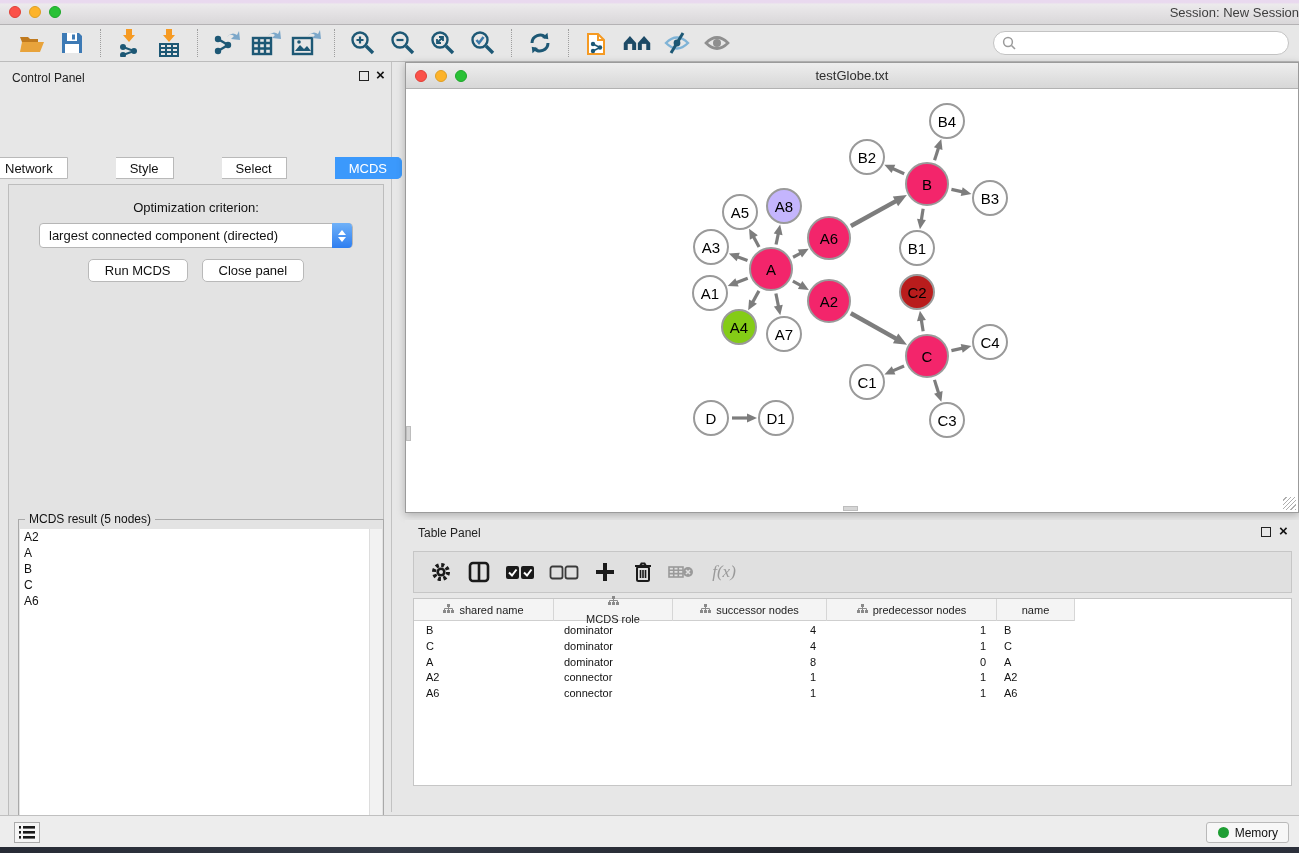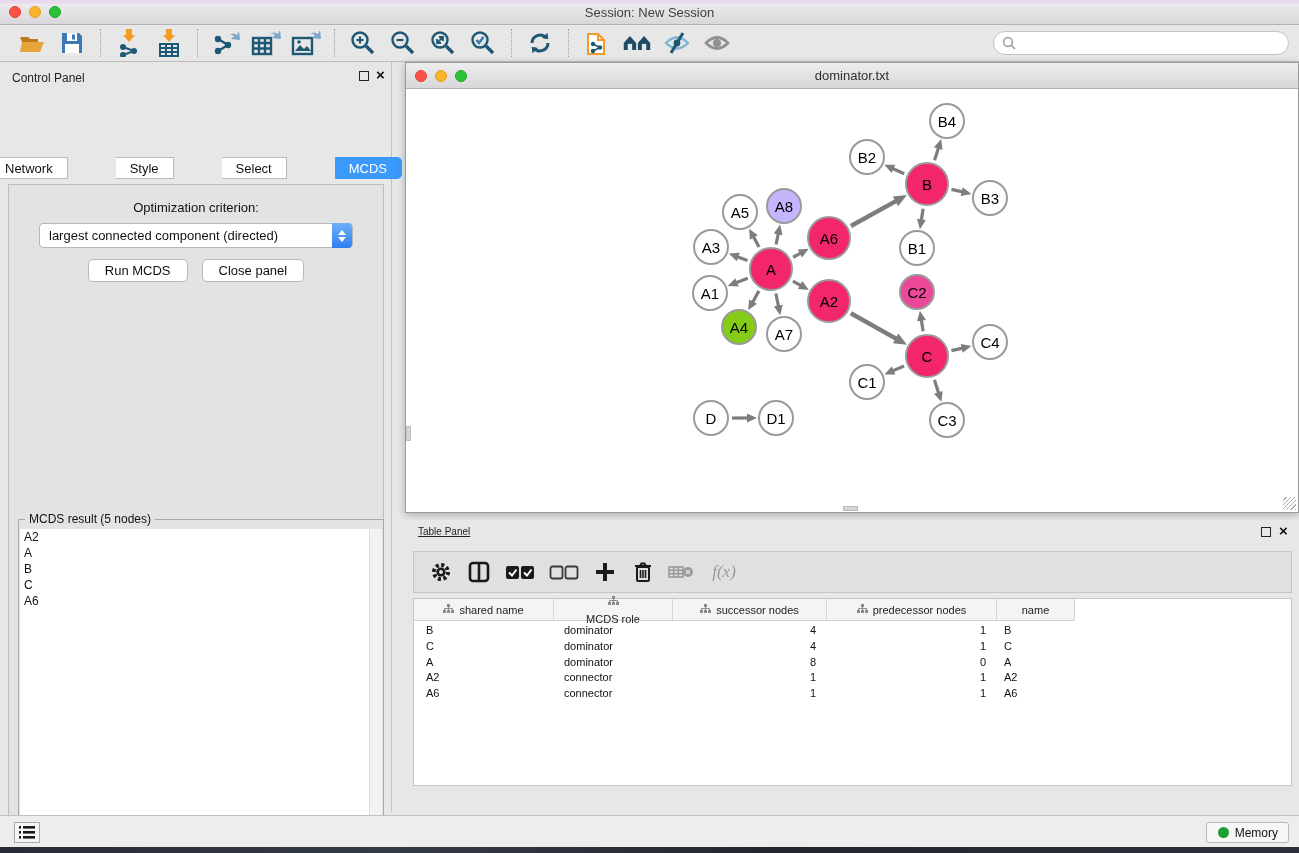--- a/index.html
+++ b/index.html
@@ -8,21 +8,21 @@
 
   
   .titlebar { position:absolute; left:0; top:0; width:1299px; height:25px;
     background:linear-gradient(#E9D9EF 0%, #E9D9EF 10%, #ECEAEC 18%, #D9D7D9 100%);
     border-bottom:1px solid #B4B2B4; display:flex; align-items:center; }
   .lights { display:flex; gap:8px; margin-left:9px; }
   .light { width:12px; height:12px; border-radius:50%; }
   .light.red   { background:#FB5149; border:1px solid #DF4037; }
   .light.yellow{ background:#FDB32A; border:1px solid #DE9F24; }
   .light.green { background:#29C136; border:1px solid #1EA72B; }
-  .win-title { position:absolute; left:0; right:0; text-align:center; font-size:13px; color:#3E3E3E; }
+  .win-title { position:absolute; left:0; right:0; text-align:right; font-size:13px; color:#3E3E3E; }
 
   
   .toolbar { position:absolute; left:0; top:25px; width:1299px; height:37px; background:#E7E7E7;
     border-bottom:1px solid #BCBCBC; display:flex; align-items:center; padding-left:12px; }
   .tb-btn { width:30px; height:30px; display:flex; align-items:center; justify-content:center; margin:0 5px; cursor:default; }
   .tb-sep { width:1px; height:28px; margin:0 8px; border-left:1px dotted #9E9E9E; }
   .search-wrap { margin-left:auto; margin-right:10px; position:relative; }
   .search-wrap input { width:296px; height:24px; border:1px solid #C3C3C3; border-radius:12px;
     background:#fff; padding:0 10px 0 26px; font-size:12px; outline:none; }
   .search-glass { position:absolute; left:9px; top:5px; }
@@ -73,21 +73,21 @@
   .net-canvas { position:relative; width:892px; height:423px; background:#fff; overflow:hidden; }
   .gnode { position:absolute; border-radius:50%; border:2px solid #9A9A9A; background:#fff;
     display:flex; align-items:center; justify-content:center; font-size:15px; color:#000; cursor:default; }
   .edge-layer { position:absolute; left:0; top:0; }
   .side-handle { position:absolute; background:#D6D6D6; border:1px solid #BDBDBD; }
   .resize-grip { position:absolute; right:2px; bottom:2px; width:13px; height:13px;
     background:repeating-linear-gradient(135deg, transparent 0 2px, #AFAFAF 2px 3px); cursor:nwse-resize; }
 
   
   .table-panel { position:absolute; left:405px; top:520px; width:894px; height:292px; background:#E7E7E7; }
-  .table-panel .ph-title { position:absolute; left:13px; top:6px; font-size:10px; color:#222;text-decoration:underline; }
+  .table-panel .ph-title { position:absolute; left:13px; top:6px; font-size:12px; color:#222; }
   .table-panel .ph-float { left:856px; top:7px; } .table-panel .ph-close { left:874px; top:2px; }
   .tp-toolbar { position:absolute; left:8px; top:31px; width:879px; height:42px; background:#E0E0E0;
     border:1px solid #C6C6C6; display:flex; align-items:center; padding-left:14px; }
   .tp-ico { width:26px; height:26px; margin-right:12px; display:flex; align-items:center; justify-content:center; cursor:default; }
   .fx { font-family:"Liberation Serif", serif; font-style:italic; font-size:17px; color:#9A9A9A; }
   .tp-table { position:absolute; left:8px; top:78px; width:879px; height:188px; background:#fff; border:1px solid #C6C6C6; }
   .th-row { position:absolute; left:0; top:0; height:22px; display:flex; background:#F4F4F4; border-bottom:1px solid #CFCFCF; }
   .th-cell { height:22px; border-right:1px solid #D6D6D6; display:flex; align-items:center; justify-content:center;
     gap:5px; font-size:11px; color:#222; cursor:default; }
   .tr-row { position:absolute; display:flex; height:15.8px; cursor:default; }
@@ -296,21 +296,21 @@
   </div>
 </div>
 
 <div class="net-window">
   <div class="net-titlebar">
     <div class="lights">
       <div class="light red"></div>
       <div class="light yellow"></div>
       <div class="light green"></div>
     </div>
-    <div class="net-title">dominator.txt</div>
+    <div class="net-title">testGlobe.txt</div>
   </div>
   <div class="net-canvas" id="net-canvas">
     <svg class="edge-layer" id="edge-layer" width="892" height="423">
         <line x1="341.73585120756536" y1="189.15310772161362" x2="330.0558466475268" y2="193.74851935179274" stroke="#7D7D7D" stroke-width="3.2"></line>
         <polygon points="321.6807530822503,197.04363813157366 329.3388532093337,189.19484826028997 332.63397198911457,197.56994182556645" fill="#7D7D7D"></polygon>
         <line x1="341.52809210283476" y1="171.39363377103942" x2="331.28853684482505" y2="167.63913017643586" stroke="#7D7D7D" stroke-width="3.2"></line>
         <polygon points="322.83865000184556,164.54083833401003 333.7765590819246,163.75844140410453 330.6782672394987,172.208328247084" fill="#7D7D7D"></polygon>
         <line x1="352.9230664272166" y1="201.88944210066984" x2="346.5261656015174" y2="213.48382484724976" stroke="#7D7D7D" stroke-width="3.2"></line>
         <polygon points="342.1784695153154,221.3640240034909 343.06914336630814,210.43439912012195 350.9493425225493,214.78209520632396" fill="#7D7D7D"></polygon>
         <line x1="353.0557013272504" y1="158.03790244042816" x2="347.37761451347956" y2="147.59754926672048" stroke="#7D7D7D" stroke-width="3.2"></line>
@@ -353,21 +353,21 @@
       <div class="gnode" style="left: 443px; top: 50px; width: 36px; height: 36px; background: rgb(255, 255, 255);">B2</div>
       <div class="gnode" style="left: 499px; top: 73px; width: 44px; height: 44px; background: rgb(243, 37, 107);">B</div>
       <div class="gnode" style="left: 566px; top: 91px; width: 36px; height: 36px; background: rgb(255, 255, 255);">B3</div>
       <div class="gnode" style="left: 316px; top: 105px; width: 36px; height: 36px; background: rgb(255, 255, 255);">A5</div>
       <div class="gnode" style="left: 360px; top: 99px; width: 36px; height: 36px; background: #c4b5fd;">A8</div>
       <div class="gnode" style="left: 401px; top: 127px; width: 44px; height: 44px; background: rgb(243, 37, 107);">A6</div>
       <div class="gnode" style="left: 287px; top: 140px; width: 36px; height: 36px; background: rgb(255, 255, 255);">A3</div>
       <div class="gnode" style="left: 493px; top: 141px; width: 36px; height: 36px; background: rgb(255, 255, 255);">B1</div>
       <div class="gnode" style="left: 343px; top: 158px; width: 44px; height: 44px; background: rgb(243, 37, 107);">A</div>
       <div class="gnode" style="left: 286px; top: 186px; width: 36px; height: 36px; background: rgb(255, 255, 255);">A1</div>
-      <div class="gnode" style="left: 493px; top: 185px; width: 36px; height: 36px; background: #ec4899;">C2</div>
+      <div class="gnode" style="left: 493px; top: 185px; width: 36px; height: 36px; background: #b91c1c;">C2</div>
       <div class="gnode" style="left: 401px; top: 190px; width: 44px; height: 44px; background: rgb(243, 37, 107);">A2</div>
       <div class="gnode" style="left: 315px; top: 220px; width: 36px; height: 36px; background: #84cc16;">A4</div>
       <div class="gnode" style="left: 360px; top: 227px; width: 36px; height: 36px; background: rgb(255, 255, 255);">A7</div>
       <div class="gnode" style="left: 566px; top: 235px; width: 36px; height: 36px; background: rgb(255, 255, 255);">C4</div>
       <div class="gnode" style="left: 499px; top: 245px; width: 44px; height: 44px; background: rgb(243, 37, 107);">C</div>
       <div class="gnode" style="left: 443px; top: 275px; width: 36px; height: 36px; background: rgb(255, 255, 255);">C1</div>
       <div class="gnode" style="left: 523px; top: 313px; width: 36px; height: 36px; background: rgb(255, 255, 255);">C3</div>
       <div class="gnode" style="left: 287px; top: 311px; width: 36px; height: 36px; background: rgb(255, 255, 255);">D</div>
       <div class="gnode" style="left: 352px; top: 311px; width: 36px; height: 36px; background: rgb(255, 255, 255);">D1</div>
     </div>

